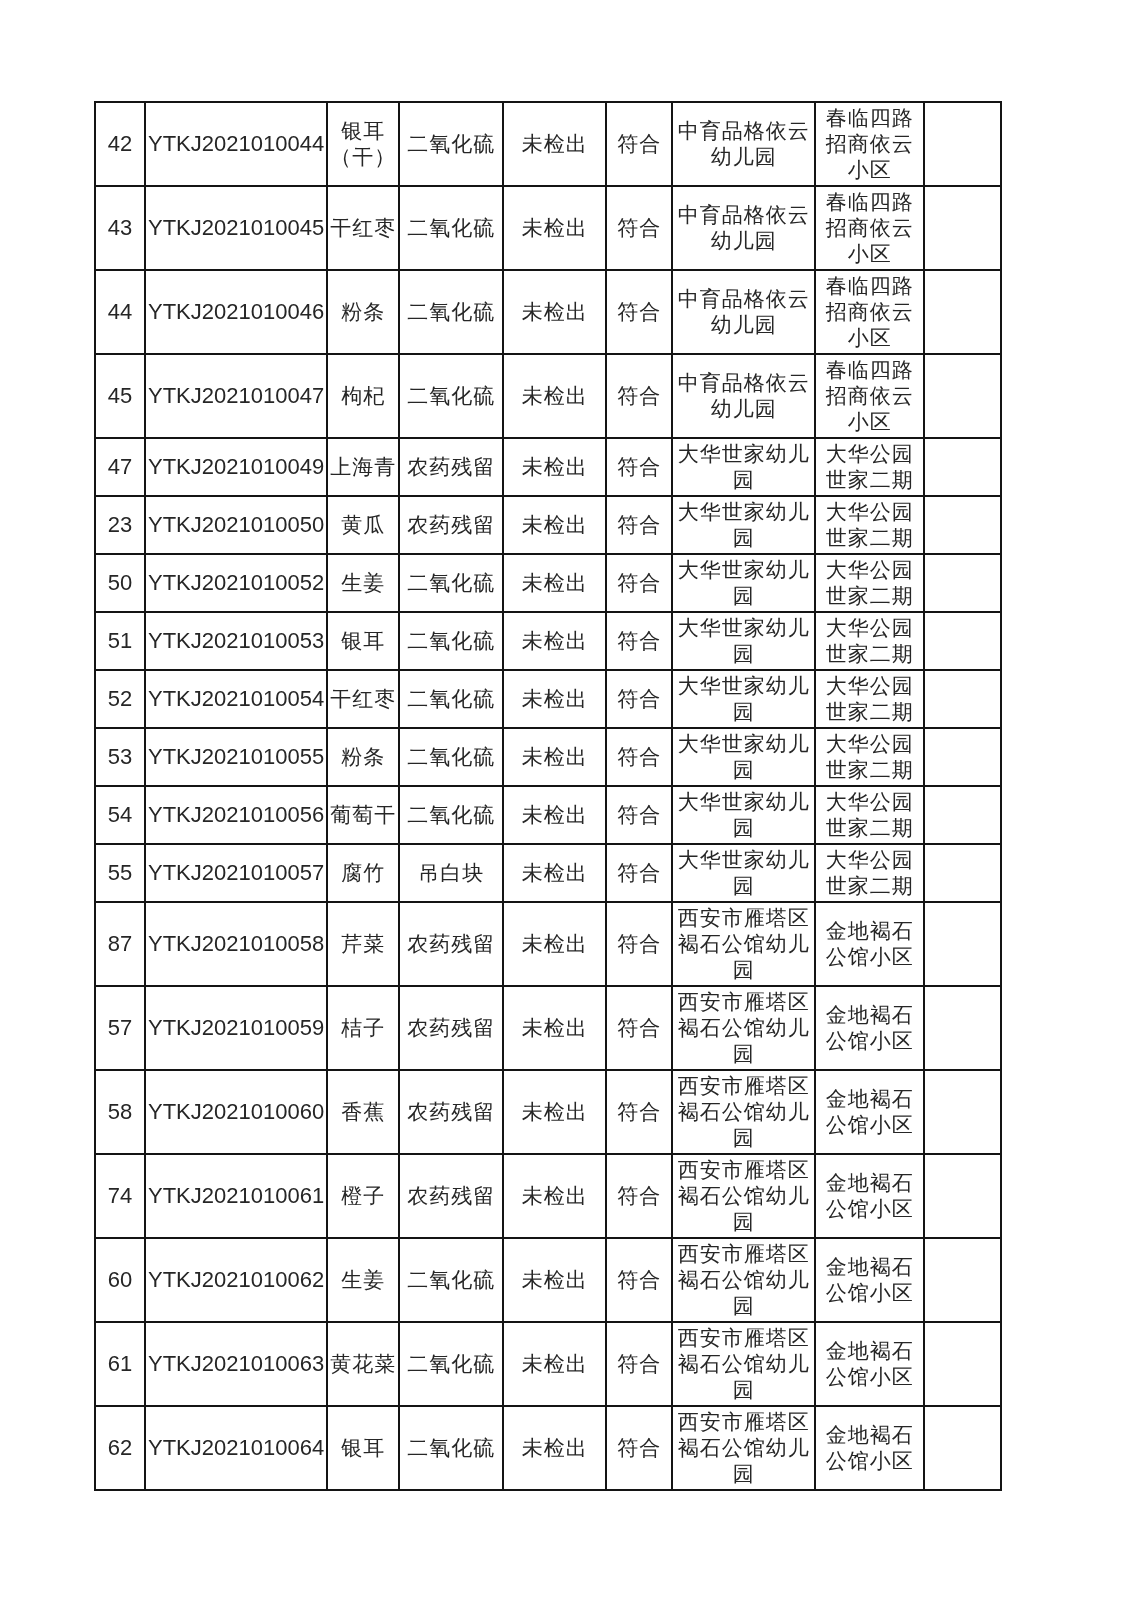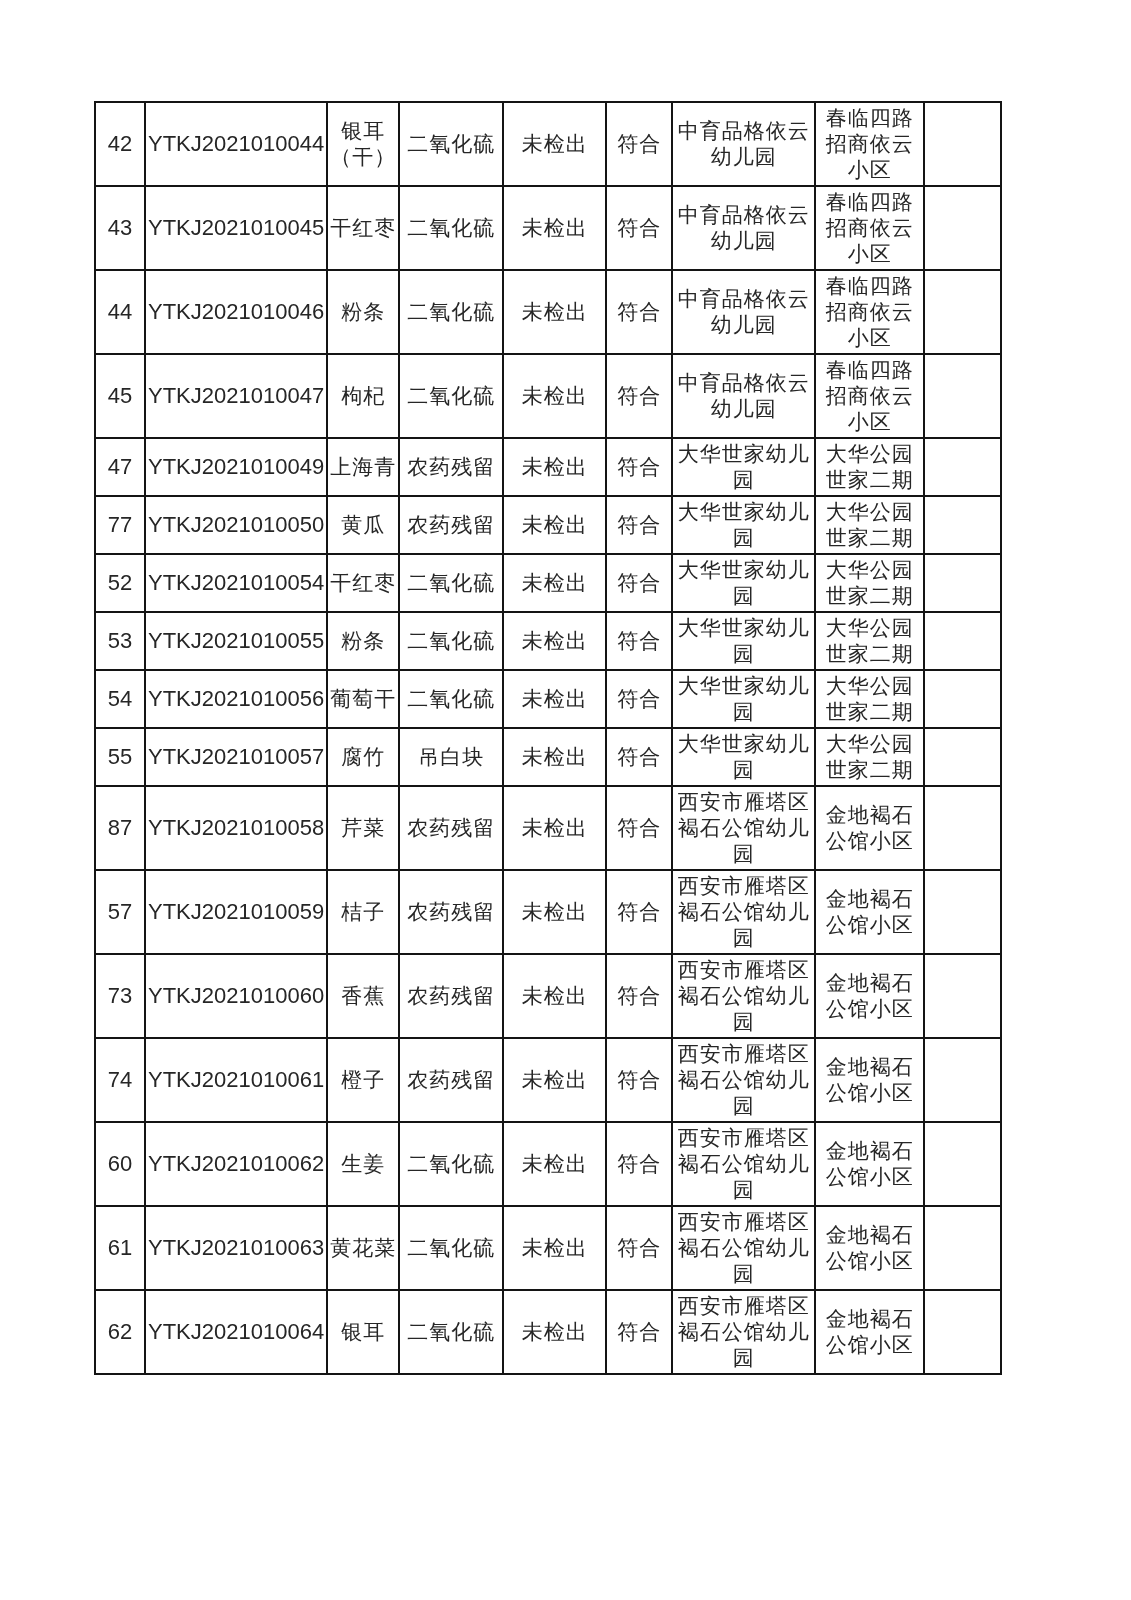--- a/index.html
+++ b/index.html
@@ -120,24 +120,46 @@
           <td class="c-id">YTKJ2021010049</td>
           <td class="c-name">上海青</td>
           <td class="c-item">农药残留</td>
           <td class="c-result">未检出</td>
           <td class="c-concl">符合</td>
           <td class="c-site">大华世家幼儿园</td>
           <td class="c-addr">大华公园世家二期</td>
           <td class="c-remark"></td>
         </tr>
         <tr class="h-short">
-          <td class="c-no">77</td>
+          <td class="c-no">23</td>
           <td class="c-id">YTKJ2021010050</td>
           <td class="c-name">黄瓜</td>
           <td class="c-item">农药残留</td>
+          <td class="c-result">未检出</td>
+          <td class="c-concl">符合</td>
+          <td class="c-site">大华世家幼儿园</td>
+          <td class="c-addr">大华公园世家二期</td>
+          <td class="c-remark"></td>
+        </tr>
+        <tr class="h-short">
+          <td class="c-no">50</td>
+          <td class="c-id">YTKJ2021010052</td>
+          <td class="c-name">生姜</td>
+          <td class="c-item">二氧化硫</td>
+          <td class="c-result">未检出</td>
+          <td class="c-concl">符合</td>
+          <td class="c-site">大华世家幼儿园</td>
+          <td class="c-addr">大华公园世家二期</td>
+          <td class="c-remark"></td>
+        </tr>
+        <tr class="h-short">
+          <td class="c-no">51</td>
+          <td class="c-id">YTKJ2021010053</td>
+          <td class="c-name">银耳</td>
+          <td class="c-item">二氧化硫</td>
           <td class="c-result">未检出</td>
           <td class="c-concl">符合</td>
           <td class="c-site">大华世家幼儿园</td>
           <td class="c-addr">大华公园世家二期</td>
           <td class="c-remark"></td>
         </tr>
         <tr class="h-short">
           <td class="c-no">52</td>
           <td class="c-id">YTKJ2021010054</td>
           <td class="c-name">干红枣</td>
@@ -197,21 +219,21 @@
           <td class="c-id">YTKJ2021010059</td>
           <td class="c-name">桔子</td>
           <td class="c-item">农药残留</td>
           <td class="c-result">未检出</td>
           <td class="c-concl">符合</td>
           <td class="c-site">西安市雁塔区褐石公馆幼儿园</td>
           <td class="c-addr">金地褐石公馆小区</td>
           <td class="c-remark"></td>
         </tr>
         <tr class="h-taller">
-          <td class="c-no">73</td>
+          <td class="c-no">58</td>
           <td class="c-id">YTKJ2021010060</td>
           <td class="c-name">香蕉</td>
           <td class="c-item">农药残留</td>
           <td class="c-result">未检出</td>
           <td class="c-concl">符合</td>
           <td class="c-site">西安市雁塔区褐石公馆幼儿园</td>
           <td class="c-addr">金地褐石公馆小区</td>
           <td class="c-remark"></td>
         </tr>
         <tr class="h-taller">

